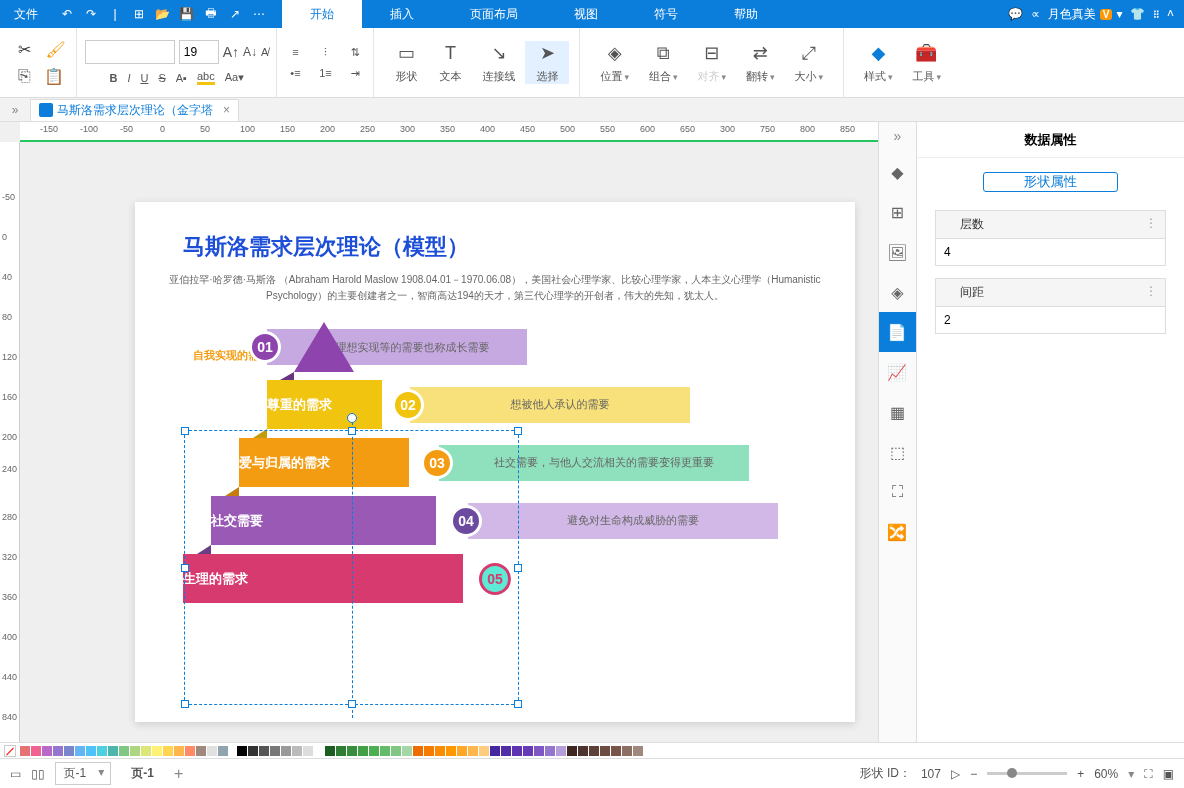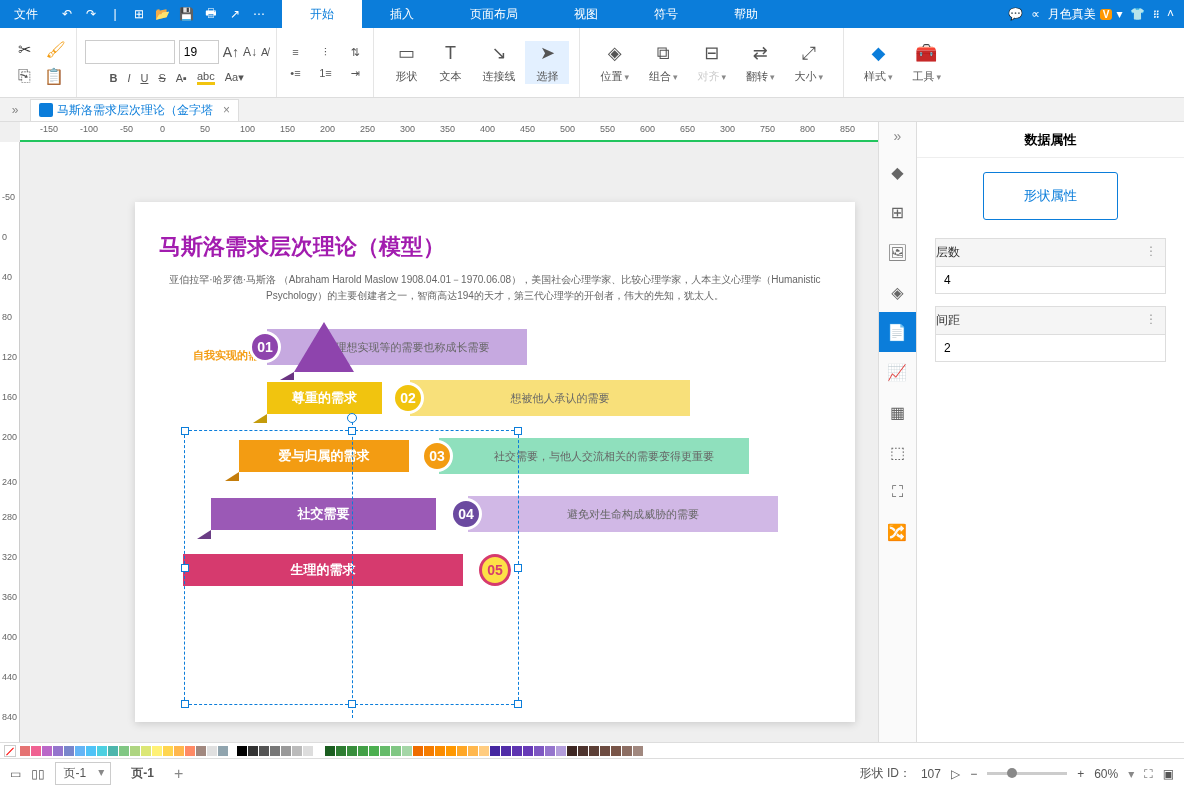--- a/index.html
+++ b/index.html
@@ -47,47 +47,47 @@
 .canvas-area { flex: 1; display: flex; flex-direction: column; background: #f0f0f0; min-width: 0; position: relative; }
 .hruler { height: 20px; background: #fff; border-bottom: 2px solid #22c55e; position: relative; font-size: 9px; color: #666; overflow: hidden; margin-left: 20px; }
 .hruler .tick { position: absolute; top: 2px; }
 .canvas-body { flex: 1; display: flex; min-height: 0; }
 .vruler { width: 20px; background: #fff; border-right: 1px solid #ccc; position: relative; font-size: 9px; color: #666; overflow: hidden; }
 .vruler .tick { position: absolute; left: 2px; }
 .canvas-scroll { flex: 1; overflow: auto; position: relative; background: #efefef; }
 .page { position: absolute; left: 115px; top: 60px; width: 720px; height: 520px; background: #fff; box-shadow: 0 2px 8px rgba(0,0,0,.15); padding: 30px 24px; }
 
 
-.page h1 { font-size: 22px; font-weight: bold; color: #a21caf; margin-bottom: 10px; }
+.page h1 { font-size: 22px; font-weight: bold; color: #1d4ed8; margin-bottom: 10px; margin-left: 24px; }
 .page .subtitle { font-size: 10px; color: #666; line-height: 1.6; margin-bottom: 18px; text-align: center; }
 
 .pyramid-wrap { position: relative; height: 290px; }
 .pyr-row { position: absolute; width: 100%; display: flex; align-items: center; }
-.pyr-segment { position: relative; height: 32px; display: flex; align-items: center; justify-content: center; color: #fff; font-size: 13px; font-weight: bold; }
+.pyr-segment { position: relative; height: 49px; display: flex; align-items: center; color: #fff; font-size: 13px; font-weight: bold; }
 .circle-num { width: 32px; height: 32px; border-radius: 50%; display: flex; align-items: center; justify-content: center; color: #fff; font-weight: bold; font-size: 14px; border: 3px solid #fff; margin-left: 10px; z-index: 2; position: relative; }
 .desc-bar { flex: 1; height: 36px; margin-left: -14px; display: flex; align-items: center; justify-content: center; font-size: 11px; color: #666; padding-left: 20px; }
 
 
 .selection { position: absolute; border: 1px dashed #0b7dda; pointer-events: none; left: 25px; top: 108px; width: 335px; height: 275px; }
 .selection-vline { position: absolute; border-left: 1px dashed #0b7dda; left: 50%; top: -14px; height: calc(100% + 28px); }
 .handle { position: absolute; width: 8px; height: 8px; background: #fff; border: 1px solid #0b7dda; }
 .rot-handle { position: absolute; width: 10px; height: 10px; border: 1px solid #0b7dda; border-radius: 50%; background: #fff; left: 50%; top: -18px; margin-left: -5px; }
 
 
 .sidepanel { width: 38px; background: #fafafa; border-left: 1px solid #ddd; display: flex; flex-direction: column; align-items: center; padding-top: 6px; }
 .sidepanel .collapse { font-size: 14px; color: #888; margin-bottom: 8px; cursor: pointer; }
 .sidepanel .sp-btn { width: 38px; height: 40px; display: flex; align-items: center; justify-content: center; color: #666; cursor: pointer; font-size: 16px; }
 .sidepanel .sp-btn.active { background: #0b7dda; color: #fff; }
 
 
 .props { width: 268px; background: #fff; border-left: 1px solid #ddd; display: flex; flex-direction: column; }
 .props-title { height: 36px; display: flex; align-items: center; justify-content: center; font-size: 13px; font-weight: bold; border-bottom: 1px solid #eee; }
 .props-body { padding: 14px 18px; font-size: 12px; }
-.props-btn { border: 1px solid #0b7dda; color: #0b7dda; padding: 14px 40px; border-radius: 3px; background: #fff; display: block; margin: 0 auto 18px; cursor: pointer; }
-.prop-field label { display: block; background: #f5f5f5; border: 1px solid #ddd; padding: 5px 0; font-size: 12px; color: #333; position: relative; }
+.props-btn { border: 1px solid #0b7dda; color: #0b7dda; padding: 0 40px; border-radius: 3px; background: #fff; display: block; margin: 0 auto 18px; cursor: pointer; }
+.prop-field label { display: block; background: #f5f5f5; border: 1px solid #ddd; padding: 5px 24px; font-size: 12px; color: #333; position: relative; }
 .prop-field label .more { position: absolute; right: 8px; color: #999; }
 .prop-field input { width: 100%; border: 1px solid #ddd; border-top: none; padding: 6px 8px; font-size: 12px; margin-bottom: 12px; }
 
 
 .palette { height: 16px; display: flex; align-items: center; border-top: 1px solid #ddd; background: #fff; padding: 0 4px; }
 .palette .sw { width: 10px; height: 10px; margin-right: 1px; }
 .palette .gap { width: 8px; }
 .palette .nofill { width: 12px; height: 12px; border: 1px solid #ccc; position: relative; margin-right: 4px; }
 .palette .nofill::after { content: ""; position: absolute; left: 0; top: 50%; width: 100%; border-top: 1px solid red; transform: rotate(-45deg); }
 
@@ -271,21 +271,21 @@
     </div>
     <div class="canvas-body">
       <div class="vruler">
         <span class="tick" style="top:50px">-50</span>
           <span class="tick" style="top:90px">0</span>
           <span class="tick" style="top:130px">40</span>
         <span class="tick" style="top:170px">80</span>
           <span class="tick" style="top:210px">120</span>
           <span class="tick" style="top:250px">160</span>
         <span class="tick" style="top:290px">200</span>
-          <span class="tick" style="top:335px">240</span>
+          <span class="tick" style="top:322px">240</span>
           <span class="tick" style="top:370px">280</span>
         <span class="tick" style="top:410px">320</span>
           <span class="tick" style="top:450px">360</span>
           <span class="tick" style="top:490px">400</span>
         <span class="tick" style="top:530px">440</span>
           <span class="tick" style="top:570px">840</span>
       </div>
       <div class="canvas-scroll">
         <div class="page">
           <h1>马斯洛需求层次理论（模型）</h1>
@@ -331,21 +331,21 @@
                 <div style="position:absolute;left:-14px;bottom:-9px;width:0;height:0;border-right:14px solid #6b3d85;border-top:9px solid transparent"></div>
               </div>
               <div class="circle-num" style="background:#6b4aa0;margin-left:66px">04</div>
               <div class="desc-bar" style="background:#d1b8e6;width:310px;flex:none">避免对生命构成威胁的需要</div>
             </div>
 
             <div class="pyr-row" style="top:232px">
               <div class="pyr-segment" style="left:24px;width:280px;background:#d63a6e">
                 <span>生理的需求</span>
               </div>
-              <div class="circle-num" style="background:#fde047;color:#d63a6e;border-color:#d63a6e;margin-left:40px">05</div>
+              <div class="circle-num" style="background:#5eead4;color:#d63a6e;border-color:#d63a6e;margin-left:40px">05</div>
             </div>
 
             <div class="selection">
               <div class="selection-vline"></div>
               <div class="rot-handle"></div>
               <div class="handle" style="left:-4px;top:-4px"></div>
               <div class="handle" style="left:50%;top:-4px;margin-left:-4px"></div>
               <div class="handle" style="right:-4px;top:-4px"></div>
               <div class="handle" style="left:-4px;top:50%;margin-top:-4px"></div>
               <div class="handle" style="right:-4px;top:50%;margin-top:-4px"></div>

